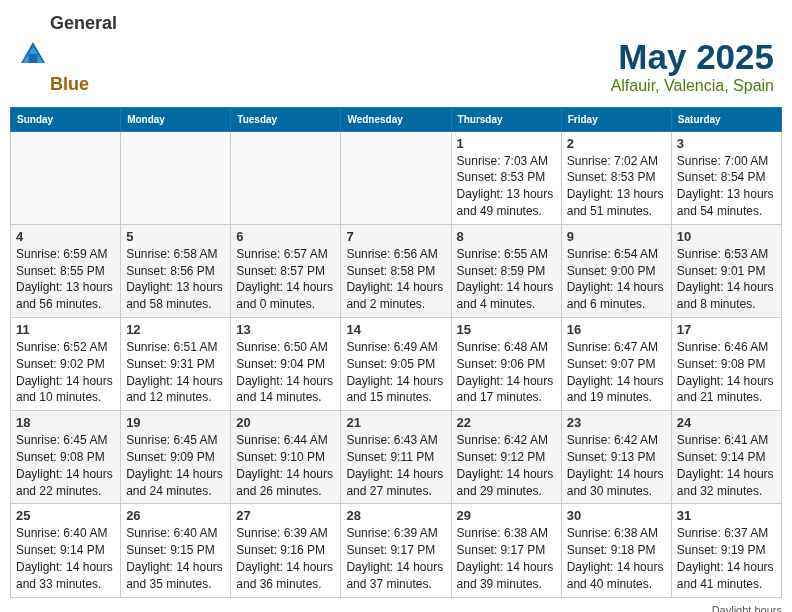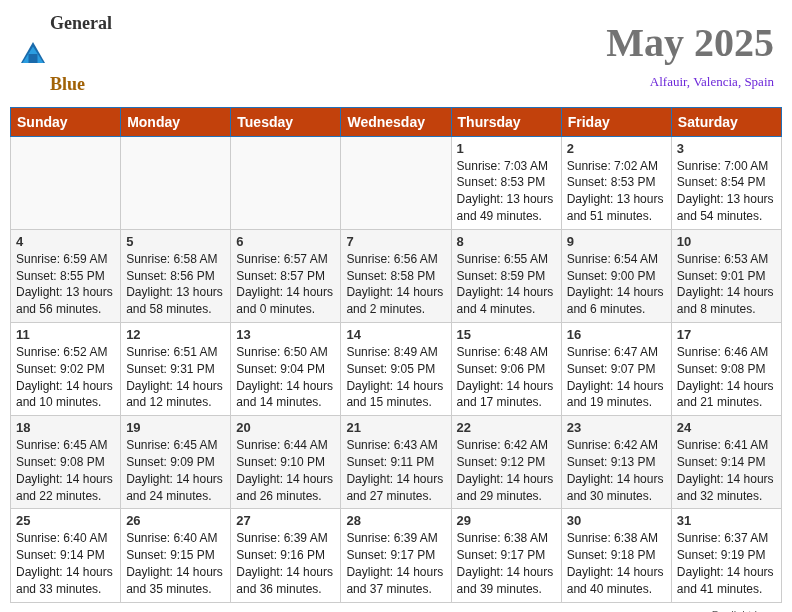--- a/index.html
+++ b/index.html
@@ -6,24 +6,23 @@
     body {
       font-family: Arial, sans-serif;
       background: #fff;
       width: 792px;
       min-height: 612px;
       padding: 10px;
     }
     .header {
       display: flex;
       justify-content: space-between;
-      align-items: center;
+      align-items: flex-end;
       margin-bottom: 8px;
       padding: 4px 8px;
-      font-family: Liberation Serif, serif;
     }
     .logo {
       display: flex;
       align-items: center;
     }
     .logo-text {
       display: flex;
       flex-direction: column;
       line-height: 1.1;
     }
@@ -40,40 +39,39 @@
     }
     .logo-icon {
       width: 30px;
       height: 30px;
       margin-right: 2px;
     }
     .title-block {
       text-align: right;
     }
     .month-title {
-      font-size: 40px;
+      font-size: 35px;
       font-weight: bold;
-      color: #737373;
+      color: #0c4a6e;
     }
     .location-title {
-      font-size: 13px;
-      color: #6d28d9;
-      margin-top: 8px;
+      font-size: 16px;
+      color: #4d7c0f;
     }
     .calendar {
       width: 100%;
       border-collapse: collapse;
       border: 1px solid #ccc;
     }
     .calendar th {
-      background-color: #c2410c;
+      background-color: #0369a1;
       color: white;
       text-align: left;
       padding: 6px 6px;
-      font-size: 14px;
+      font-size: 10px;
       border: 1px solid #2270b8;
     }
     .calendar td {
       vertical-align: top;
       padding: 4px 5px;
       border: 1px solid #ccc;
       width: calc(100% / 7);
       height: 90px;
       font-size: 10.5px;
       color: #333;
@@ -233,21 +231,21 @@
         </td>
         <td>
           <span class="day-num">13</span>
           <div class="day-info">Sunrise: 6:50 AM
 Sunset: 9:04 PM
 Daylight: 14 hours
 and 14 minutes.</div>
         </td>
         <td>
           <span class="day-num">14</span>
-          <div class="day-info">Sunrise: 8:49 AM
+          <div class="day-info">Sunrise: 6:49 AM
 Sunset: 9:05 PM
 Daylight: 14 hours
 and 15 minutes.</div>
         </td>
         <td>
           <span class="day-num">15</span>
           <div class="day-info">Sunrise: 6:48 AM
 Sunset: 9:06 PM
 Daylight: 14 hours
 and 17 minutes.</div>

